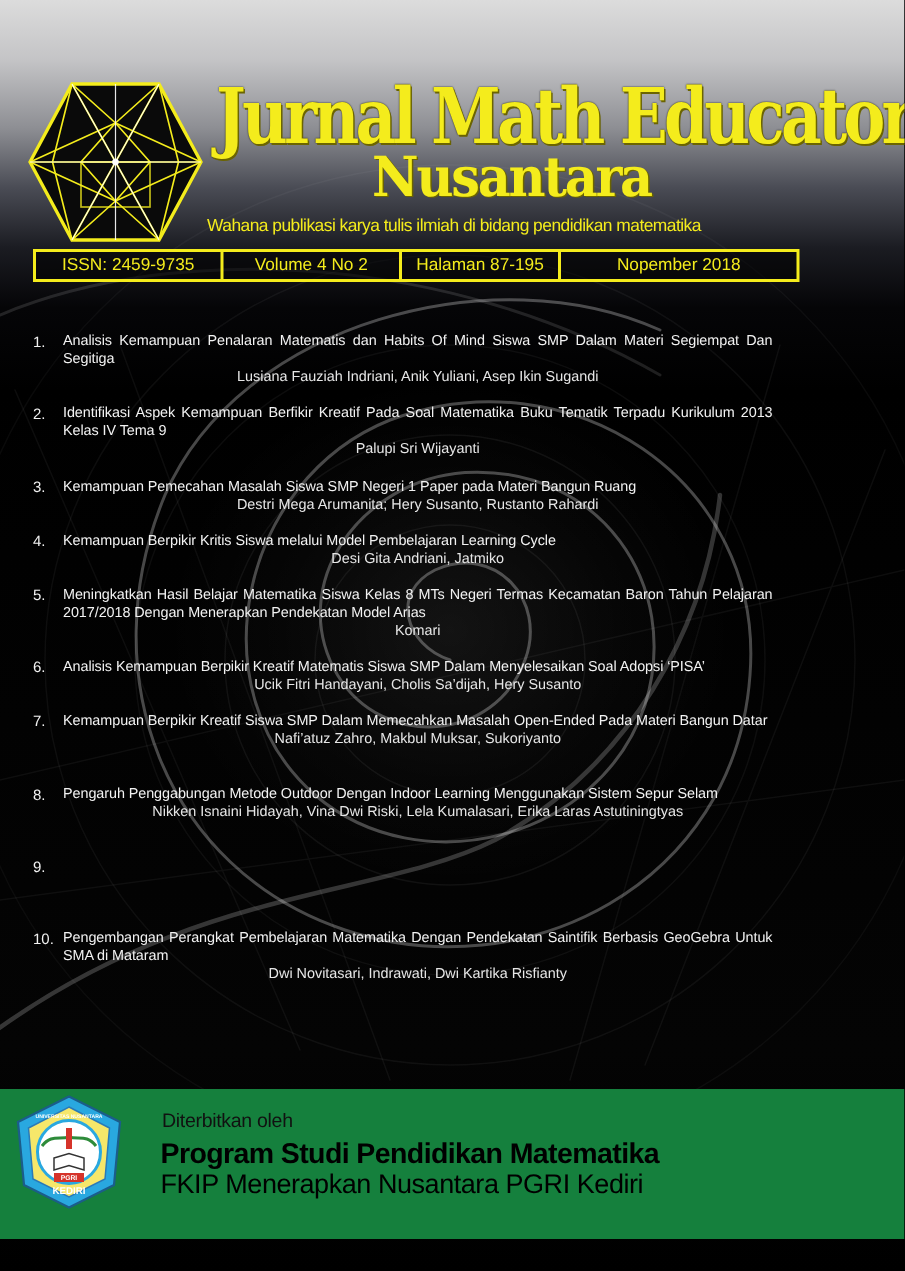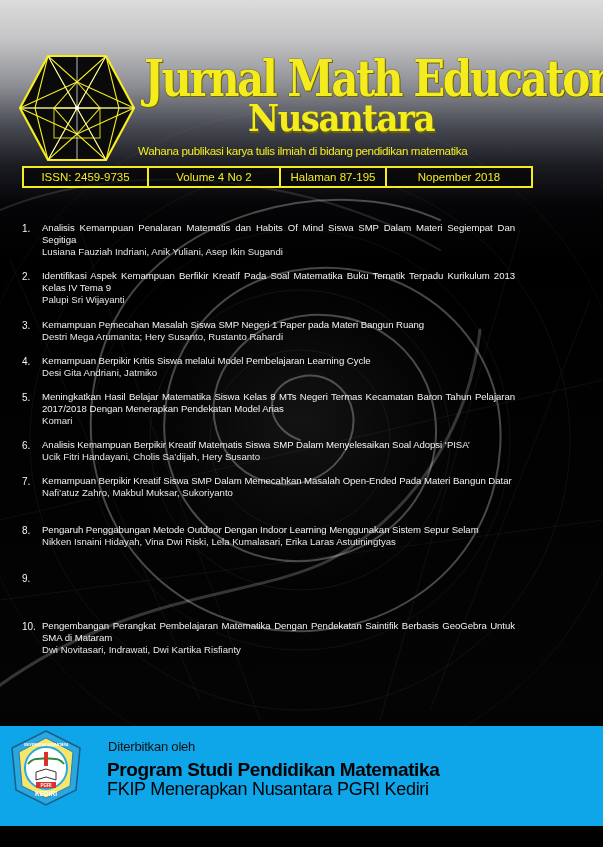--- a/index.html
+++ b/index.html
@@ -44,40 +44,40 @@
     background: rgba(0,0,0,0.55);
     text-align: center;
   }
   .info-cell {
     color: #f4ec1c; font-size: 11.5px; font-weight: normal;
     display: flex; align-items: center; justify-content: center;
     border-right: 2px solid #f4ec1c; box-sizing: border-box; height: 100%;
     white-space: nowrap;
   }
   .info-cell:last-child { border-right: none; }
-  .c1 { width: 125px; } .c2 { width: 132px; } .c3 { width: 106px; } .c4 { flex: 1; }
+  .c1 { width: 125px; } .c2 { width: 119px; } .c3 { width: 106px; } .c4 { flex: 1; }
 
   
   .articles { position: absolute; left: 0; top: 222px; width: 603px; }
   .article { position: absolute; left: 22px; width: 495px; color: #f2f2f2; }
   .art-num {
     position: absolute; left: 0; top: 1px; font-size: 10px; color: #f2f2f2;
   }
   .art-body { position: absolute; left: 20px; width: 473px; }
   .art-title {
     font-size: 9.6px; line-height: 12px; text-align: justify; color: #f2f2f2;
     letter-spacing: -0.05px;
   }
   .art-authors {
-    font-size: 9.6px; line-height: 12px; color: #e6e6e6; white-space: nowrap;
+    font-size: 9.6px; line-height: 12px; color: #e6e6e6; white-space: nowrap; text-align: center;
   }
 
   
   .publisher-band {
-    position: absolute; left: 0; top: 726px; width: 603px; height: 100px; background: #0ea5e9;
+    position: absolute; left: 0; top: 726px; width: 603px; height: 100px; background: #15803d;
   }
   .uni-logo { position: absolute; left: 6px; top: 2px; width: 80px; height: 80px; }
   .pub-label {
     position: absolute; left: 108px; top: 13px; font-size: 13px; color: #111; letter-spacing: -0.2px;
   }
   .pub-program {
     position: absolute; left: 107px; top: 33px; font-size: 19px; font-weight: bold; color: #000; letter-spacing: -0.4px;
     white-space: nowrap;
     text-align: center;
   }

